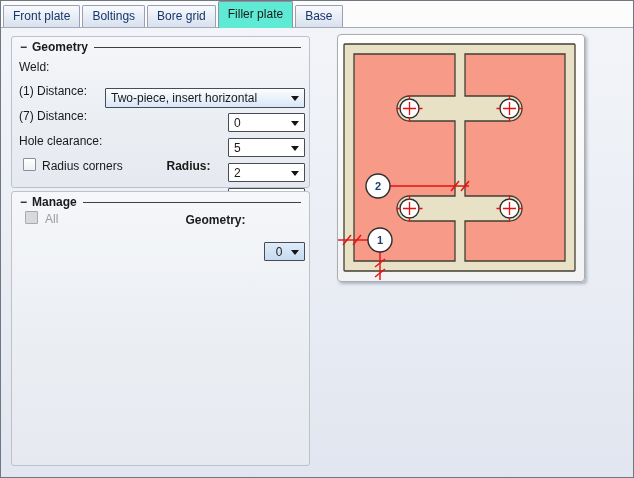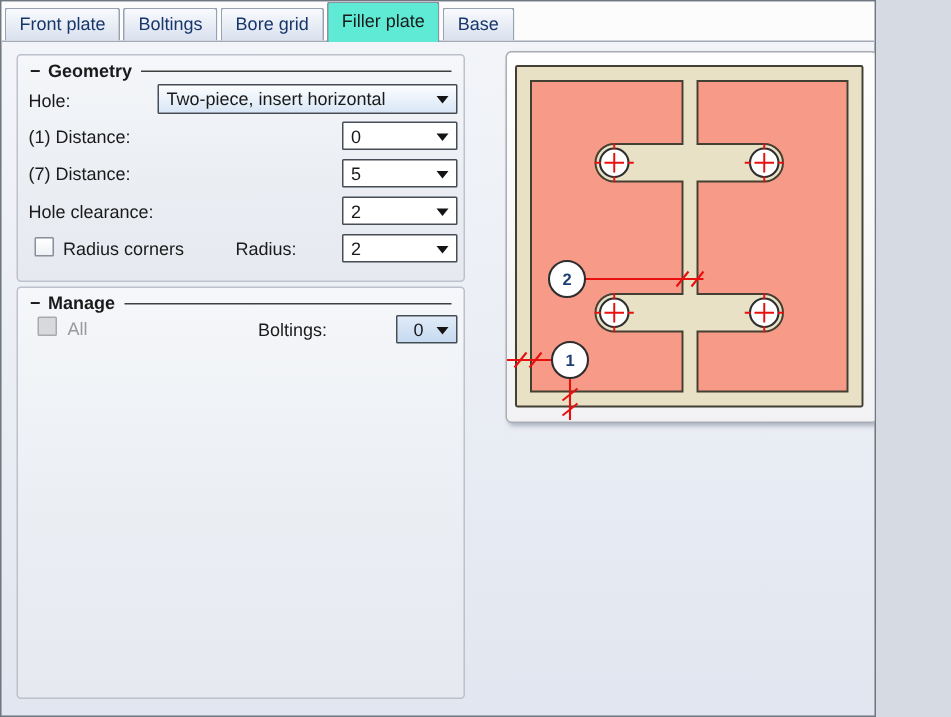--- a/index.html
+++ b/index.html
@@ -1,18 +1,18 @@
 <!DOCTYPE html>
 <html style="--accent-tab-text: #17366B; --plate-fill: #E8E1C6; --plate-stroke: #423F33; --filler-fill: #F79B88; --hole-fill: #FFFFFF; --dimension-red: #E80F0F; --marker-text: #1C3E73; --combo-focus-tint: #D8E6F6; --quantity-combo-fill: #C6DAF0; --disabled-text: #9A9A9A;"><head>
 <meta charset="utf-8">
 <style>
   html,body{margin:0;padding:0;background:#D6DAE2;}
   *{box-sizing:border-box;}
   .window{
-    position:relative;width:584px;height:478px;
+    position:relative;width:634px;height:478px;
     font-family:"Liberation Sans",sans-serif;font-size:12px;color:#1A1A1A;
     border:1px solid #6F7780;
     background:linear-gradient(180deg,#F3F5F9 0%,#EAEDF4 55%,#E1E6F0 100%);
     overflow:hidden;
   }
   
   .tabbar{
     position:absolute;top:0;left:0;right:0;height:27px;
     background:#FCFCFD;border-bottom:1px solid #A3ABB8;
     display:flex;align-items:flex-end;padding-left:2px;
@@ -35,27 +35,27 @@
   }
   #geometry-group{top:35px;height:152px;}
   #manage-group{top:190px;height:275px;}
   .group-title{
     display:flex;align-items:center;padding:3px 8px 0 8px;
     font-weight:bold;white-space:nowrap;
   }
   .group-title .minus{margin-right:5px;font-weight:bold;}
   .group-title .rule{flex:1;border-top:1px solid #3F3F3F;margin-left:6px;margin-top:1px;}
   .lbl{position:absolute;white-space:nowrap;}
-  .lbl.right{text-align:left;}
+  .lbl.right{text-align:center;font-weight:bold;}
   .lbl.disabled{color:var(--disabled-text,#9A9A9A);}
   
   .combo{
     position:absolute;border:1px solid #474D56;background:#FFFFFF;
     border-radius:1px;padding:0 18px 0 5px;overflow:hidden;white-space:nowrap;
-    display:flex;align-items:center;cursor:default;
+    display:flex;align-items:center;cursor:default;margin-top:32px;
   }
   .combo.focused{background:linear-gradient(180deg,#FDFEFF 0%,var(--combo-focus-tint,#D8E6F6) 100%);}
   .combo.bluefill{background:linear-gradient(180deg,#E0EBF8 0%,var(--quantity-combo-fill,#C6DAF0) 100%);justify-content:center;padding-right:16px;}
   .combo .arrow{
     position:absolute;right:5px;top:50%;margin-top:-2px;width:0;height:0;
     border-left:4px solid transparent;border-right:4px solid transparent;
     border-top:5px solid #141414;
   }
   
   .checkbox{
@@ -94,21 +94,21 @@
     <span class="tab">Base</span>
   </div>
 
   <div class="group" id="geometry-group">
     <div class="group-title">
       <span class="minus">−</span>
       <span>Geometry</span>
       <span class="rule"></span>
     </div>
 
-    <span class="lbl" style="left:7px;top:23px;">Hole:</span>
+    <span class="lbl" style="left:7px;top:23px;">Weld:</span>
     <div class="combo focused" style="left:93px;top:19px;width:200px;height:20px;">
       <span>Two-piece, insert horizontal</span>
       <span class="arrow"></span>
     </div>
 
     <span class="lbl" style="left:7px;top:47px;">(1) Distance:</span>
     <div class="combo" style="left:216px;top:44px;width:77px;height:19px;">
       <span>0</span>
       <span class="arrow"></span>
     </div>
@@ -137,21 +137,21 @@
   <div class="group" id="manage-group">
     <div class="group-title">
       <span class="minus">−</span>
       <span>Manage</span>
       <span class="rule"></span>
     </div>
 
     <span class="checkbox disabled" style="left:13px;top:19px;"></span>
     <span class="lbl disabled" style="left:33px;top:20px;">All</span>
 
-    <span class="lbl right" style="left:160px;top:21px;width:87px;">Boltings:</span>
+    <span class="lbl right" style="left:160px;top:21px;width:87px;">Geometry:</span>
     <div class="combo bluefill" style="left:252px;top:18px;width:41px;height:19px;">
       <span>0</span>
       <span class="arrow"></span>
     </div>
   </div>
 
   <div class="picture-box">
     <svg width="246" height="246" viewBox="0 0 246 246">
 
       <rect class="plate" x="6" y="9" width="231" height="227" rx="1"></rect>

